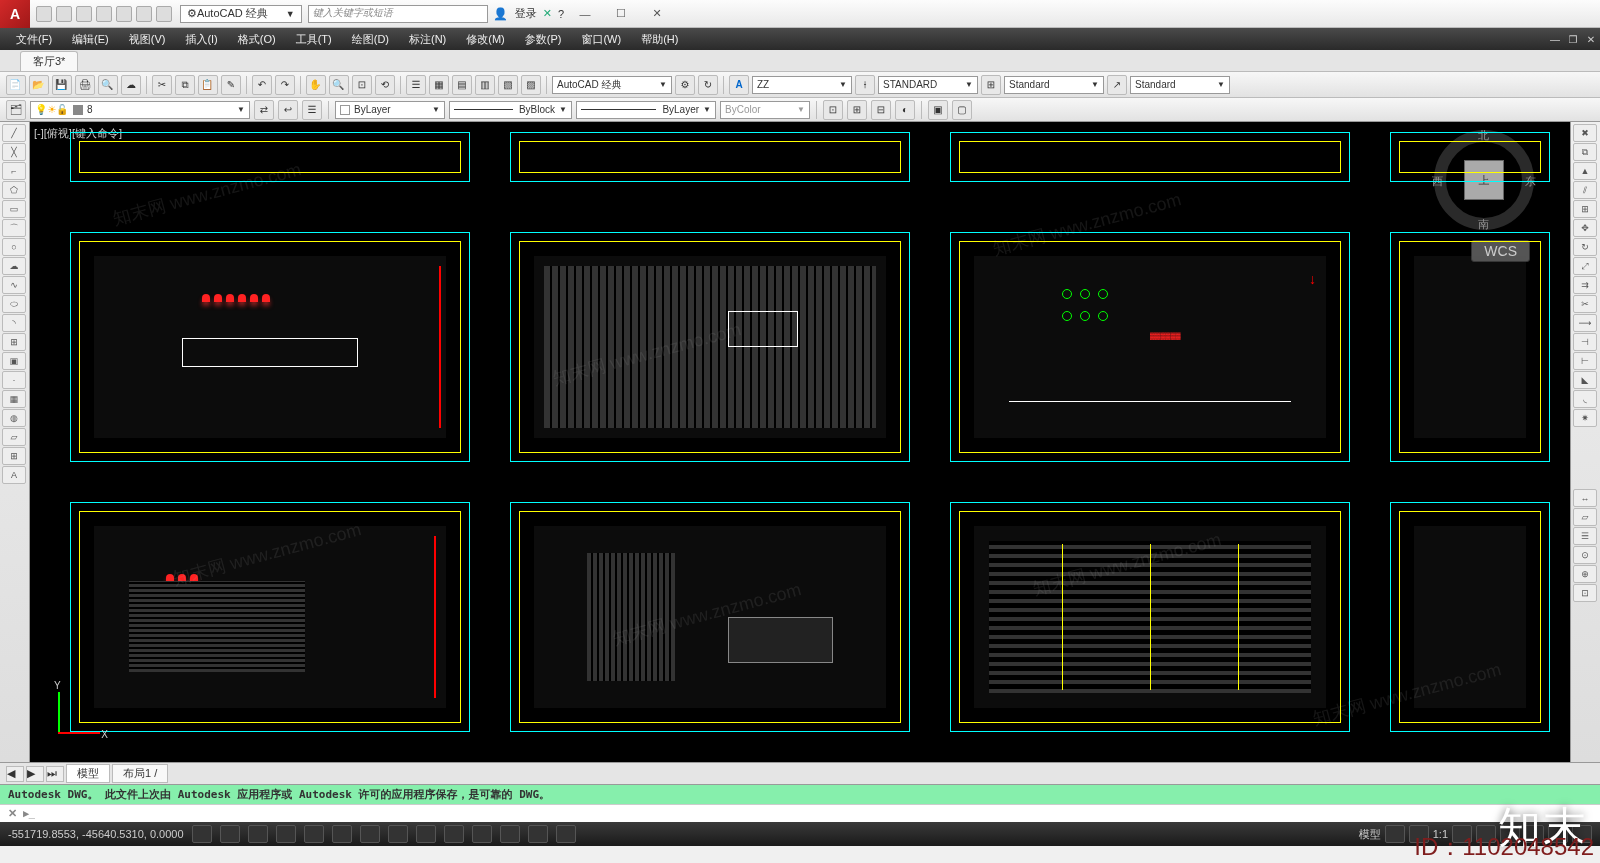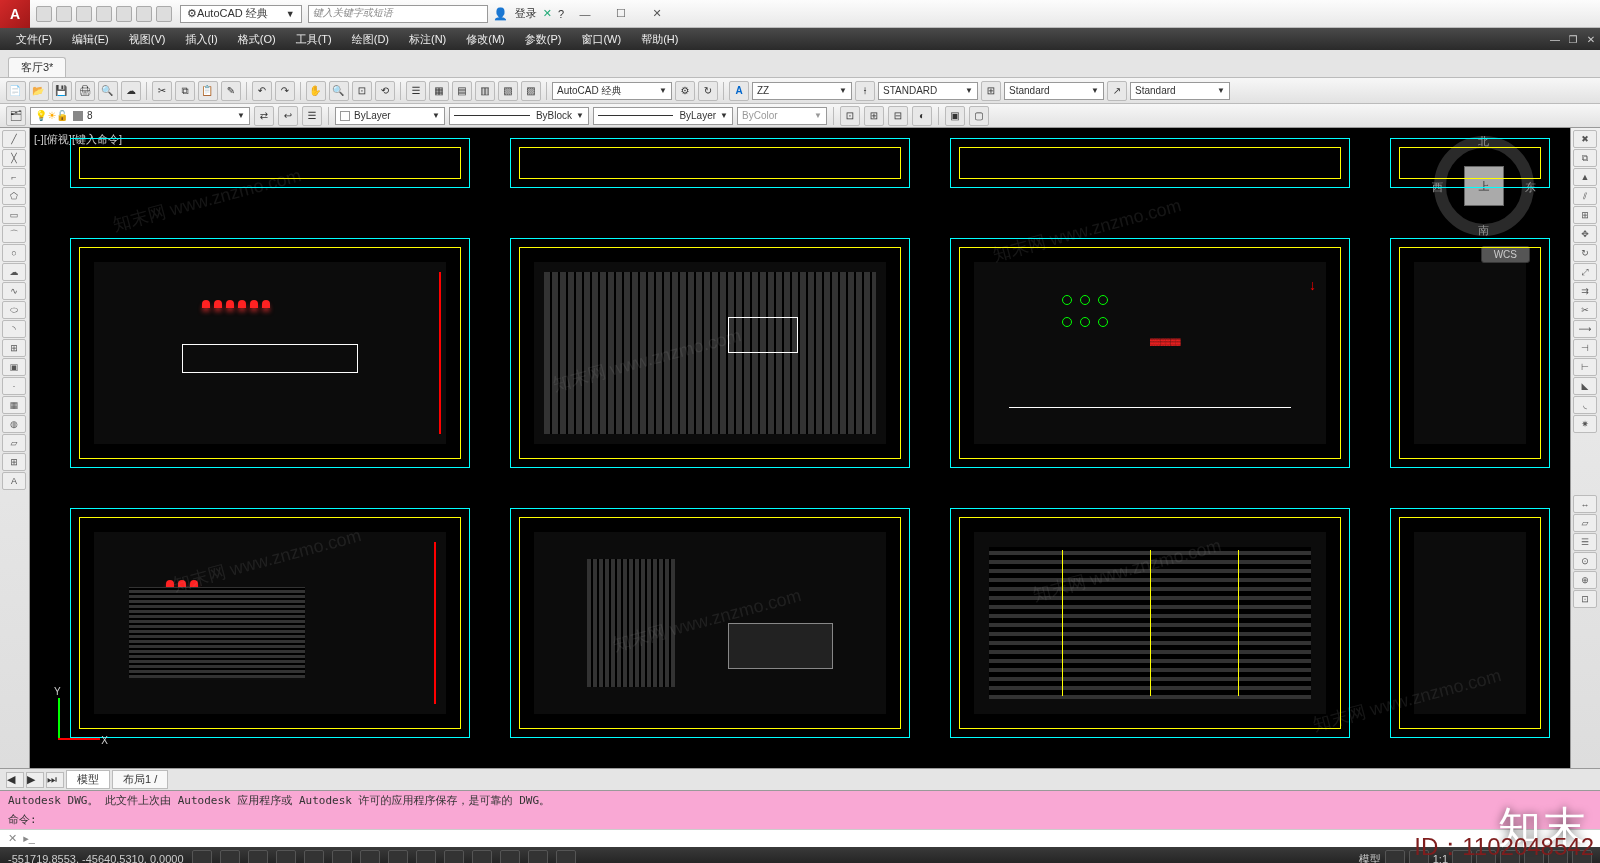--- a/index.html
+++ b/index.html
@@ -17,21 +17,21 @@
 .search-box { width: 180px; height: 18px; border:1px solid #999; background:#fff; padding:0 4px; font-size:10px; color:#888; font-style:italic; }
 .winbtn { width: 30px; height: 20px; display:flex; align-items:center; justify-content:center; color:#555; }
 
 
 .menubar { height: 22px; background: linear-gradient(#4a4a4a,#2a2a2a); display:flex; align-items:center; padding-left:6px; }
 .menu-item { color:#eee; font-size:11px; padding: 0 10px; height:100%; display:flex; align-items:center; }
 .menu-right { margin-left:auto; display:flex; }
 .menu-small { width:18px; height:18px; display:flex; align-items:center; justify-content:center; color:#ccc; font-size:10px; }
 
 
-.filetabs { height: 28px; background: #e5e5e5; display:flex; align-items:flex-end; padding-left:8px; border-bottom:1px solid #bbb; }
+.filetabs { height: 22px; background: #e5e5e5; display:flex; align-items:flex-end; padding-left:20px; border-bottom:1px solid #bbb; }
 .filetab { padding: 2px 12px; background:#f8f8f8; border:1px solid #bbb; border-bottom:none; font-size:11px; border-radius:3px 3px 0 0; }
 
 
 .toolbar { height: 26px; background: linear-gradient(#f7f7f7,#e2e2e2); border-bottom:1px solid #bbb; display:flex; align-items:center; padding:0 6px; gap:3px; }
 .tb-btn { width:20px; height:20px; background:#e8e8e8; border:1px solid #bbb; border-radius:2px; display:flex; align-items:center; justify-content:center; font-size:10px; }
 .tb-sep { width:1px; height:18px; background:#bbb; margin:0 2px; }
 .tb-sel { height:18px; border:1px solid #999; background:#fff; padding:0 4px; font-size:10px; display:flex; align-items:center; }
 
 
 .layerbar { height: 24px; background: linear-gradient(#f7f7f7,#e2e2e2); border-bottom:1px solid #999; display:flex; align-items:center; padding:0 6px; gap:4px; }
@@ -44,40 +44,40 @@
 
 .canvas { flex:1; background:#000; position:relative; overflow:hidden; }
 .view-label { position:absolute; top:4px; left:4px; color:#ccc; font-size:11px; }
 .viewcube { position:absolute; top:8px; right:36px; width:100px; height:100px; }
 .vc-ring { position:absolute; inset:0; border:12px solid rgba(120,120,120,.35); border-radius:50%; }
 .vc-face { position:absolute; top:30px; left:30px; width:40px; height:40px; background:#aaa; border:1px solid #666; display:flex; align-items:center; justify-content:center; font-size:11px; color:#333; }
 .vc-n { position:absolute; top:-2px; left:44px; color:#999; font-size:11px; }
 .vc-s { position:absolute; bottom:-2px; left:44px; color:#999; font-size:11px; }
 .vc-e { position:absolute; right:-2px; top:44px; color:#999; font-size:11px; }
 .vc-w { position:absolute; left:-2px; top:44px; color:#999; font-size:11px; }
-.wcs-badge { position:absolute; top:118px; right:40px; padding:2px 12px; background:#555; border:1px solid #333; color:#ccc; font-size:10px; border-radius:3px; }
+.wcs-badge { position:absolute; top:118px; right:40px; padding:2px 12px; background:#555; border:1px solid #333; color:#ccc; font-size:14px; border-radius:3px; }
 
 .ucs { position:absolute; bottom:10px; left:10px; width:60px; height:60px; }
 .ucs-y { position:absolute; left:18px; top:0; width:2px; height:42px; background:#0f0; }
 .ucs-x { position:absolute; left:18px; bottom:18px; width:42px; height:2px; background:#f00; }
 .ucs-yl { position:absolute; left:14px; top:-12px; color:#ccc; font-size:10px; }
 .ucs-xl { position:absolute; right:-8px; bottom:12px; color:#ccc; font-size:10px; }
 
 .dwg-frame { position:absolute; border:1px solid #0ff; }
 .dwg-inner { position:absolute; inset:8px; border:1px solid #ff0; }
 .dwg-inner2 { position:absolute; inset:14px; background:rgba(80,80,80,.15); }
 
 
 .modeltabs { height:22px; background:#e5e5e5; border-top:1px solid #999; display:flex; align-items:center; padding-left:6px; gap:2px; }
 .mtab-btn { width:18px; height:16px; border:1px solid #bbb; background:#eee; }
 .mtab { padding:1px 10px; font-size:11px; border:1px solid #bbb; background:#f8f8f8; }
 .mtab.active { background:#fff; }
 
 
-.cmdarea { background:#f9a8d4; border-top:1px solid #999; }
+.cmdarea { background:#86efac; border-top:1px solid #999;font-weight:bold; }
 .cmd-hist { padding:2px 8px; font-size:11px; color:#333; font-family:Consolas,monospace; }
 .cmd-line { display:flex; align-items:center; padding:2px 8px; background:#fff; border-top:1px solid #ccc; }
 .cmd-chev { width:20px; color:#888; }
 .cmd-input { flex:1; font-size:11px; color:#888; font-style:italic; font-family:Consolas,monospace; }
 
 
 .status { height:24px; background:linear-gradient(#3a3a3a,#1a1a1a); display:flex; align-items:center; padding:0 8px; color:#ccc; font-size:11px; gap:8px; }
 .status-btn { width:20px; height:18px; border:1px solid #555; background:#333; border-radius:2px; }
 .status-right { margin-left:auto; display:flex; gap:4px; align-items:center; }
 
@@ -211,21 +211,21 @@
   </div>
   <div class="tb-btn">⇄</div>
   <div class="tb-btn">↩</div>
   <div class="tb-btn">☰</div>
   <div class="tb-sep"></div>
   <div class="tb-sel" style="width:110px">
       <span style="width:10px;height:10px;background:#fff;border:1px solid #999;display:inline-block;margin-right:4px"></span>
       <span>ByLayer</span>
       <span style="margin-left:auto;font-size:8px">▼</span>
     </div>
-  <div class="tb-sel" style="width:140px">
+  <div class="tb-sel" style="width:123px">
       <span style="flex:1;border-top:1px solid #333;margin-right:6px"></span>
       <span>ByBlock</span>
       <span style="margin-left:4px;font-size:8px">▼</span>
     </div>
   <div class="tb-sel" style="width:140px">
       <span style="flex:1;border-top:1px solid #333;margin-right:6px"></span>
       <span>ByLayer</span>
       <span style="margin-left:4px;font-size:8px">▼</span>
     </div>
   <div class="tb-sel" style="width:90px;color:#999">
@@ -413,21 +413,20 @@
 <div class="modeltabs">
   <div class="mtab-btn">◀</div>
   <div class="mtab-btn">▶</div>
   <div class="mtab-btn">⏭</div>
   <div class="mtab active">模型</div>
   <div class="mtab"><span>布局1</span> /</div>
 </div>
 
 <div class="cmdarea">
   <div class="cmd-hist">Autodesk DWG。  此文件上次由 Autodesk 应用程序或 Autodesk 许可的应用程序保存，是可靠的 DWG。</div>
-  <div class="cmd-hist">命令:</div>
   <div class="cmd-line">
     <span style="margin-right:6px;color:#888">✕</span>
     <span class="cmd-chev">▸_</span>
   </div>
 </div>
 
 <div class="status">
   <span>-551719.8553, -45640.5310, 0.0000</span>
   <div class="status-btn"></div>
   <div class="status-btn"></div>

